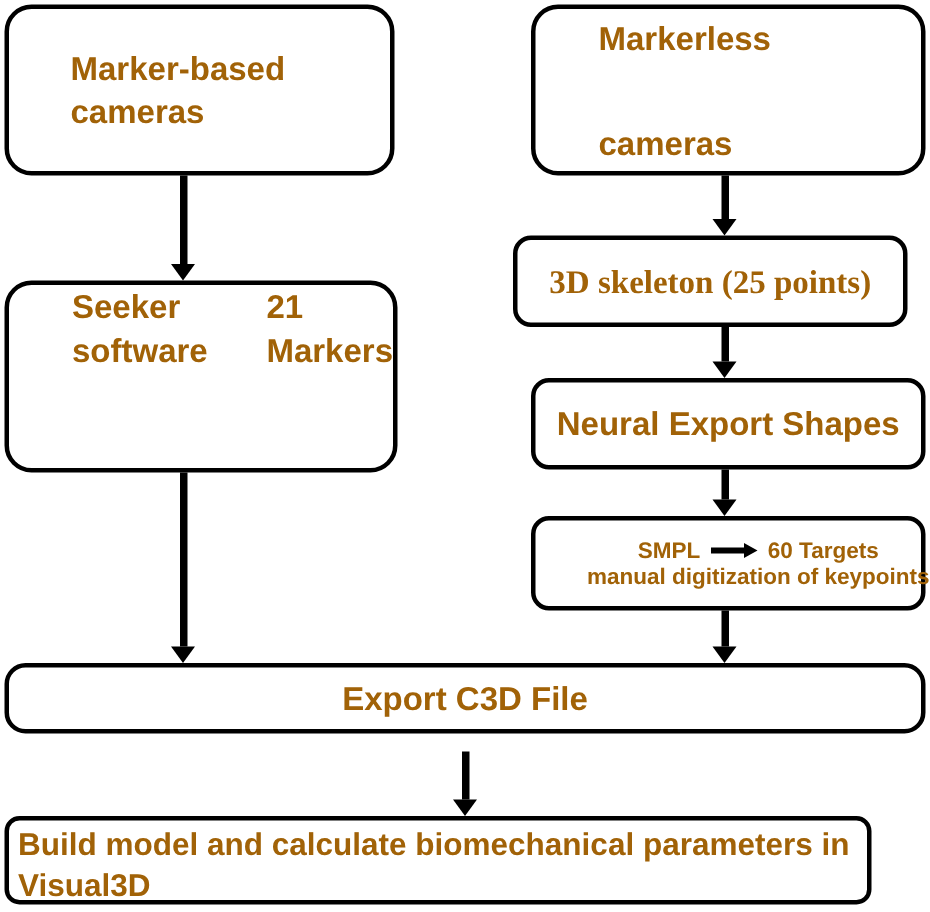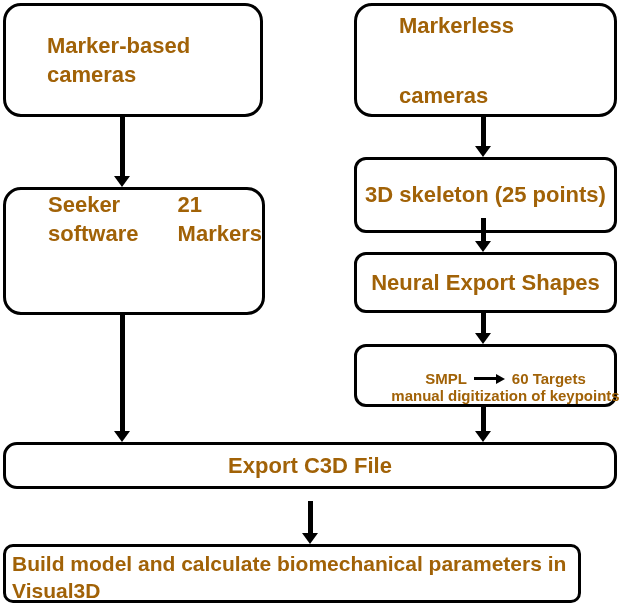--- a/index.html
+++ b/index.html
@@ -46,21 +46,21 @@
   }
   .build-text{
     padding:3px 8px 0 6px;
     font-size:21px;
     line-height:27px;
   }
   .smpl-content{
     height:100%;
     display:flex;
     flex-direction:column;
-    justify-content:flex-end;
+    justify-content:center;
     align-items:center;
     font-size:15px;
     margin-left:40px;
   }
   .smpl-row{
     display:flex;
     align-items:center;
     justify-content:center;
     white-space:nowrap;
   }
@@ -108,21 +108,21 @@
     </div>
   </div>
 
   <div class="box" style="left:3px;top:187px;width:262px;height:128px;border-radius:18px;">
     <div class="seeker-lines" style="padding-left:42px;">
       <span>Seeker software</span>
       <span>21 Markers</span>
     </div>
   </div>
 
-  <div class="box" style="left:354px;top:157px;width:263px;height:76px;border-radius:12px;">
+  <div class="box" style="left:342px;top:157px;width:263px;height:61px;border-radius:12px;font-family:Liberation Serif, serif;">
     <div class="center-label">3D skeleton (25 points)</div>
   </div>
 
   <div class="box" style="left:354px;top:252px;width:263px;height:61px;border-radius:12px;">
     <div class="center-label">Neural Export Shapes</div>
   </div>
 
   <div class="box" style="left:354px;top:344px;width:263px;height:63px;border-radius:12px;">
     <div class="smpl-content">
       <div class="smpl-row">

